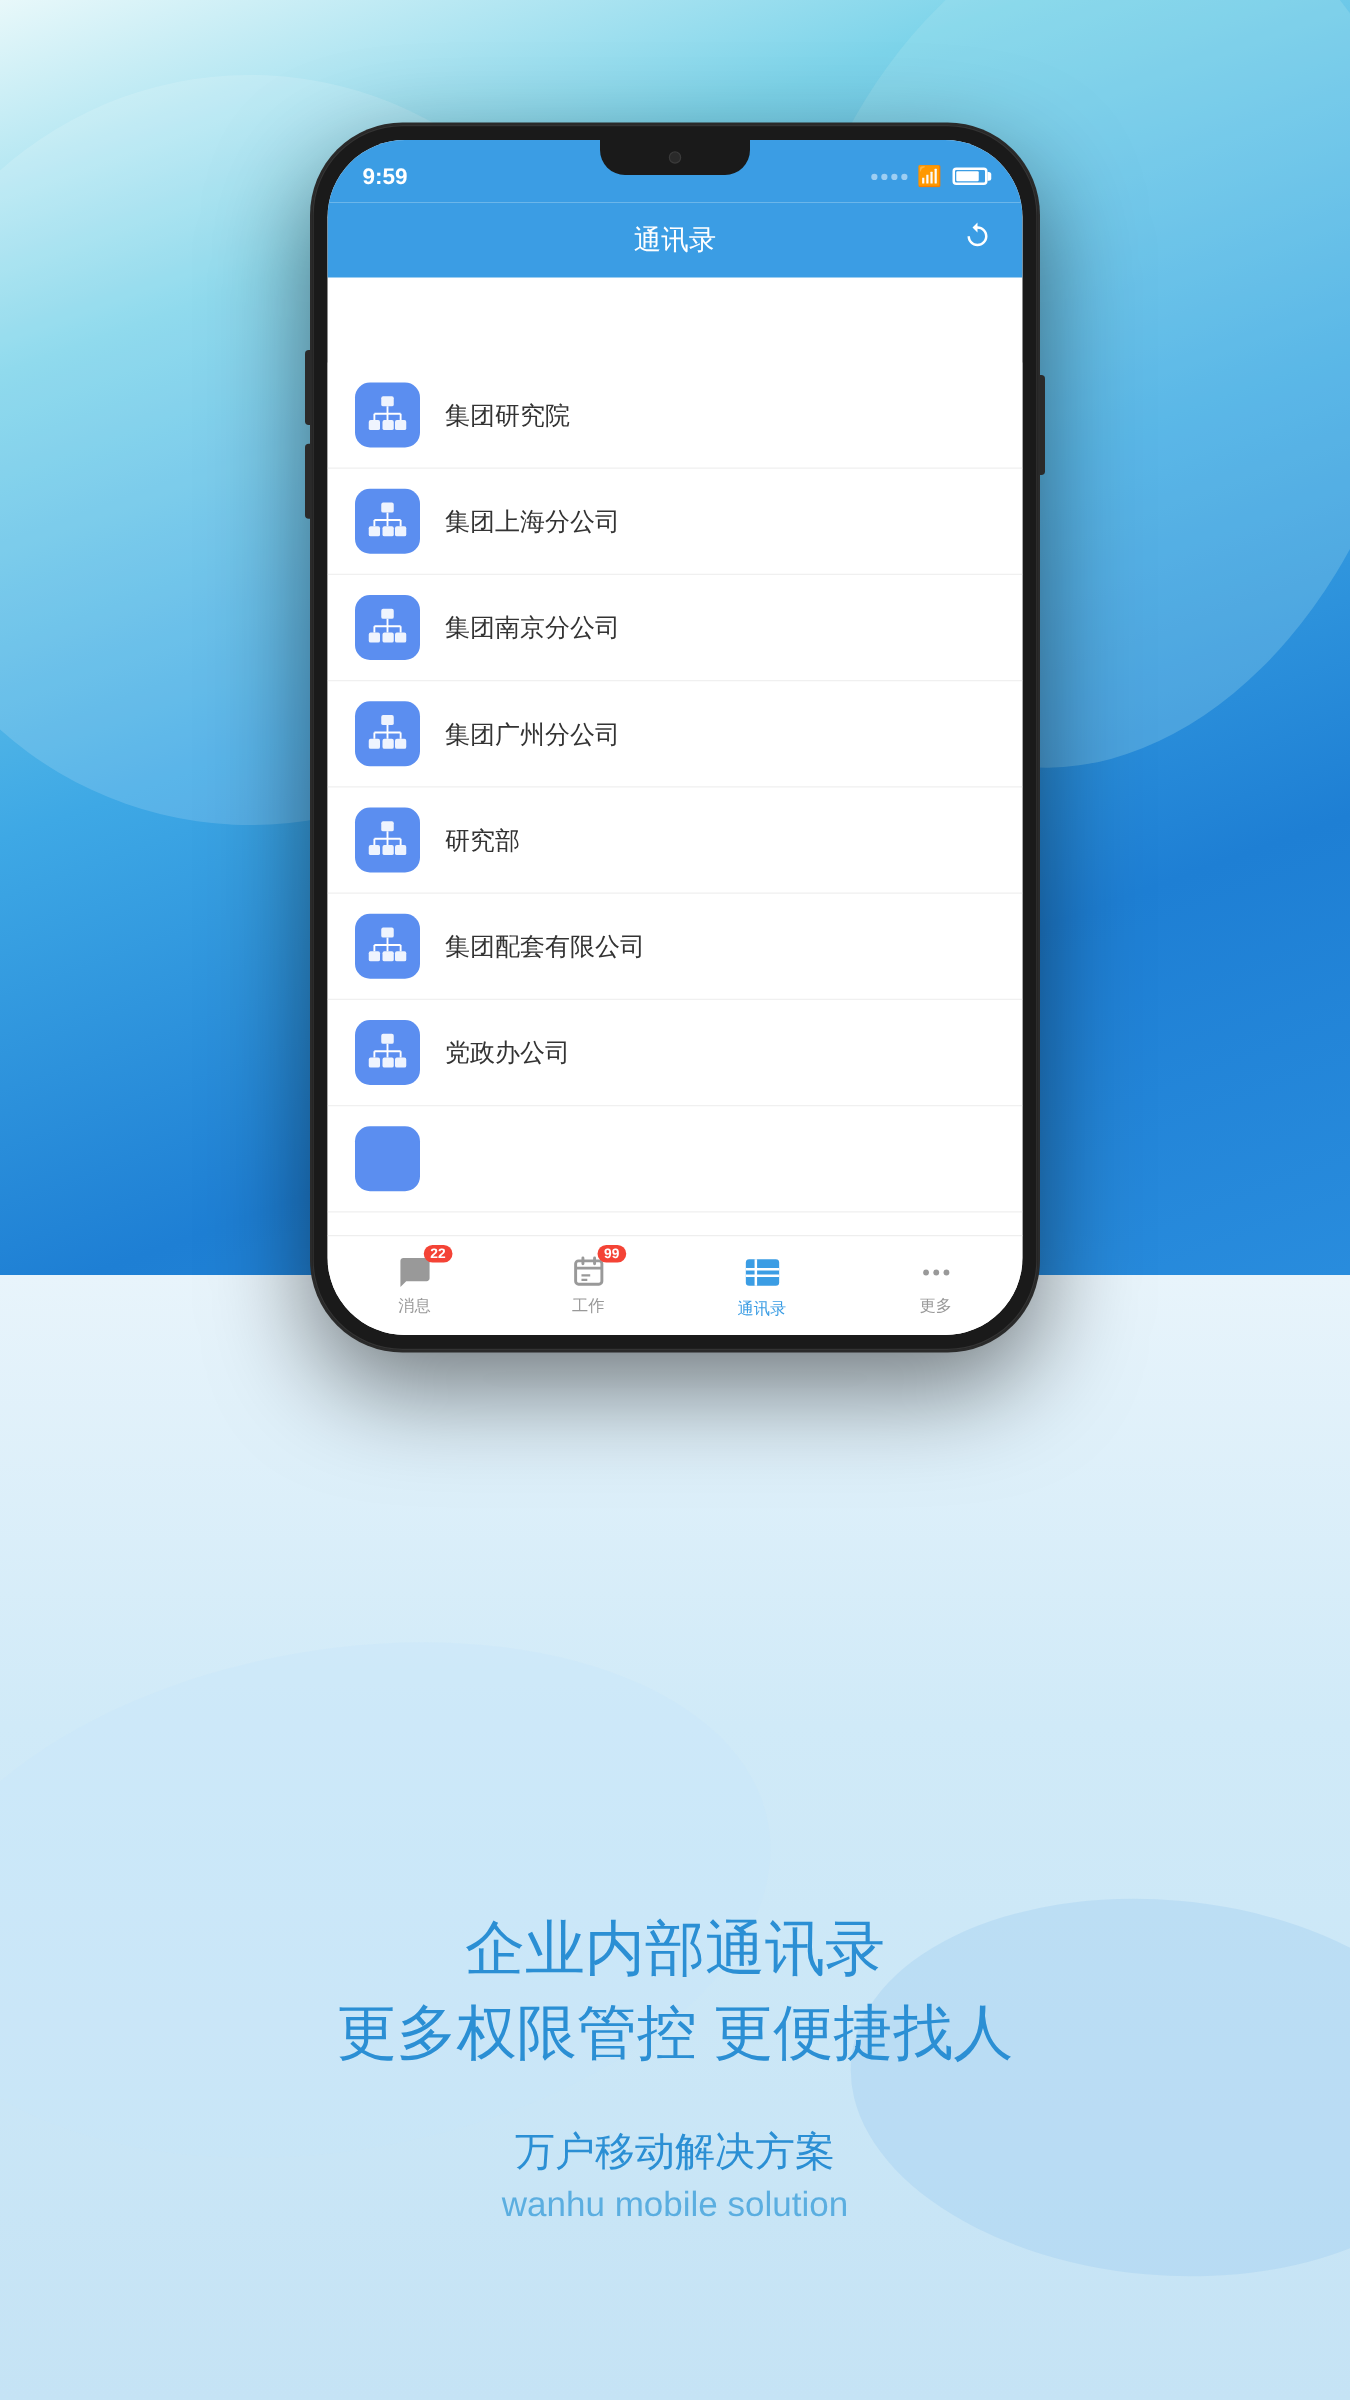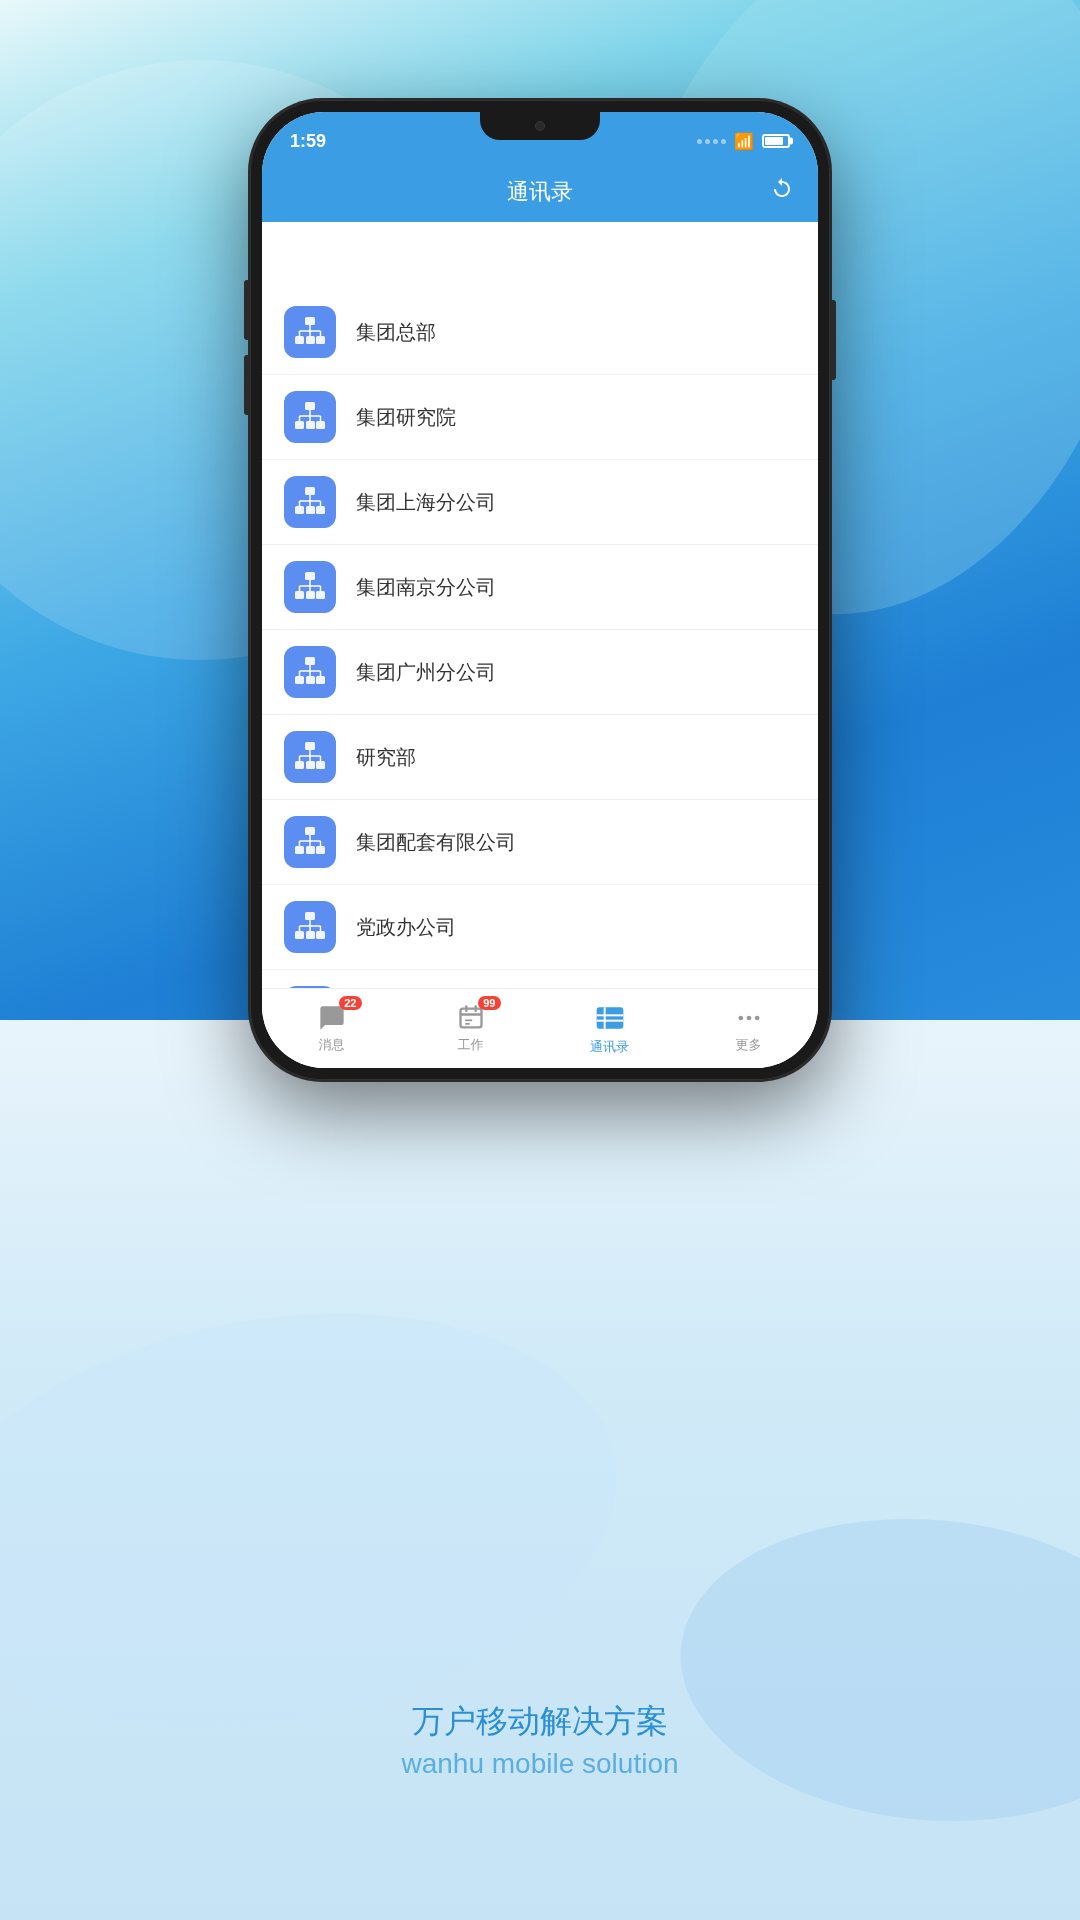--- a/index.html
+++ b/index.html
@@ -387,21 +387,21 @@
     <div class="btn-volume-up"></div>
     <div class="btn-volume-down"></div>
     <div class="btn-power"></div>
     <div class="phone-inner">
 
       <div class="notch">
         <div class="camera-dot"></div>
       </div>
 
       <div class="status-bar">
-        <span class="status-time">1:59</span>
+        <span class="status-time">9:59</span>
         <div class="status-icons">
           <div class="signal-dots">
             <div class="signal-dot"></div>
             <div class="signal-dot"></div>
             <div class="signal-dot"></div>
             <div class="signal-dot"></div>
           </div>
           <span class="wifi-icon">📶</span>
           <div class="battery-icon">
             <div class="battery-fill"></div>
@@ -414,36 +414,20 @@
         <span class="app-bar-refresh">
           <svg width="24" height="24" viewBox="0 0 24 24" fill="none" xmlns="http://www.w3.org/2000/svg">
             <path d="M12 4V1L8 5l4 4V6c3.31 0 6 2.69 6 6s-2.69 6-6 6-6-2.69-6-6H4c0 4.42 3.58 8 8 8s8-3.58 8-8-3.58-8-8-8z" fill="white"></path>
           </svg>
         </span>
       </div>
 
 
       <div class="list-container">
 
-      <div class="list-item">
-            <div class="list-icon-box">
-      <svg class="org-icon" viewBox="0 0 36 36" fill="none" xmlns="http://www.w3.org/2000/svg">
-        <rect x="13" y="3" width="10" height="8" rx="1.5" fill="white" opacity="0.9"></rect>
-        <rect x="3" y="22" width="9" height="8" rx="1.5" fill="white" opacity="0.9"></rect>
-        <rect x="14" y="22" width="9" height="8" rx="1.5" fill="white" opacity="0.9"></rect>
-        <rect x="24" y="22" width="9" height="8" rx="1.5" fill="white" opacity="0.9"></rect>
-        <line x1="18" y1="11" x2="18" y2="17" stroke="white" stroke-width="1.5"></line>
-        <line x1="7.5" y1="17" x2="28.5" y2="17" stroke="white" stroke-width="1.5"></line>
-        <line x1="7.5" y1="17" x2="7.5" y2="22" stroke="white" stroke-width="1.5"></line>
-        <line x1="18" y1="17" x2="18" y2="22" stroke="white" stroke-width="1.5"></line>
-        <line x1="28.5" y1="17" x2="28.5" y2="22" stroke="white" stroke-width="1.5"></line>
-      </svg>
-    </div>
-            <span class="list-item-label">集团总部</span>
-          </div>
           <div class="list-item">
             <div class="list-icon-box">
       <svg class="org-icon" viewBox="0 0 36 36" fill="none" xmlns="http://www.w3.org/2000/svg">
         <rect x="13" y="3" width="10" height="8" rx="1.5" fill="white" opacity="0.9"></rect>
         <rect x="3" y="22" width="9" height="8" rx="1.5" fill="white" opacity="0.9"></rect>
         <rect x="14" y="22" width="9" height="8" rx="1.5" fill="white" opacity="0.9"></rect>
         <rect x="24" y="22" width="9" height="8" rx="1.5" fill="white" opacity="0.9"></rect>
         <line x1="18" y1="11" x2="18" y2="17" stroke="white" stroke-width="1.5"></line>
         <line x1="7.5" y1="17" x2="28.5" y2="17" stroke="white" stroke-width="1.5"></line>
         <line x1="7.5" y1="17" x2="7.5" y2="22" stroke="white" stroke-width="1.5"></line>
@@ -601,17 +585,21 @@
           </div>
           <span class="tab-label">更多</span>
         </div>
       </div>
 
     </div>
   </div>
 </div>
 
 <div class="promo-section">
+  <div class="promo-main">
+    <div>企业内部通讯录</div>
+    <div>更多权限管控 更便捷找人</div>
+  </div>
   <div class="promo-sub-wrap">
     <div class="promo-sub-cn">万户移动解决方案</div>
     <div class="promo-sub-en">wanhu mobile solution</div>
   </div>
 </div>
 
 </body></html>

